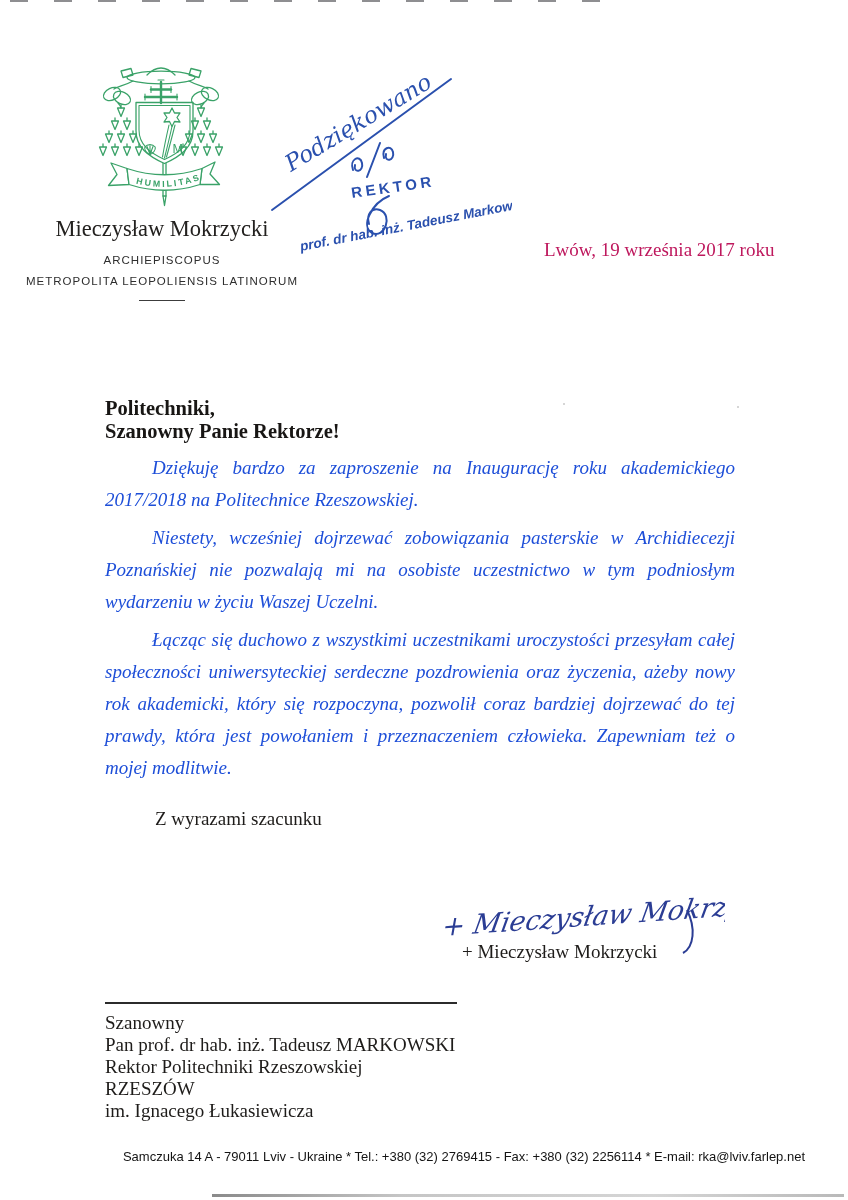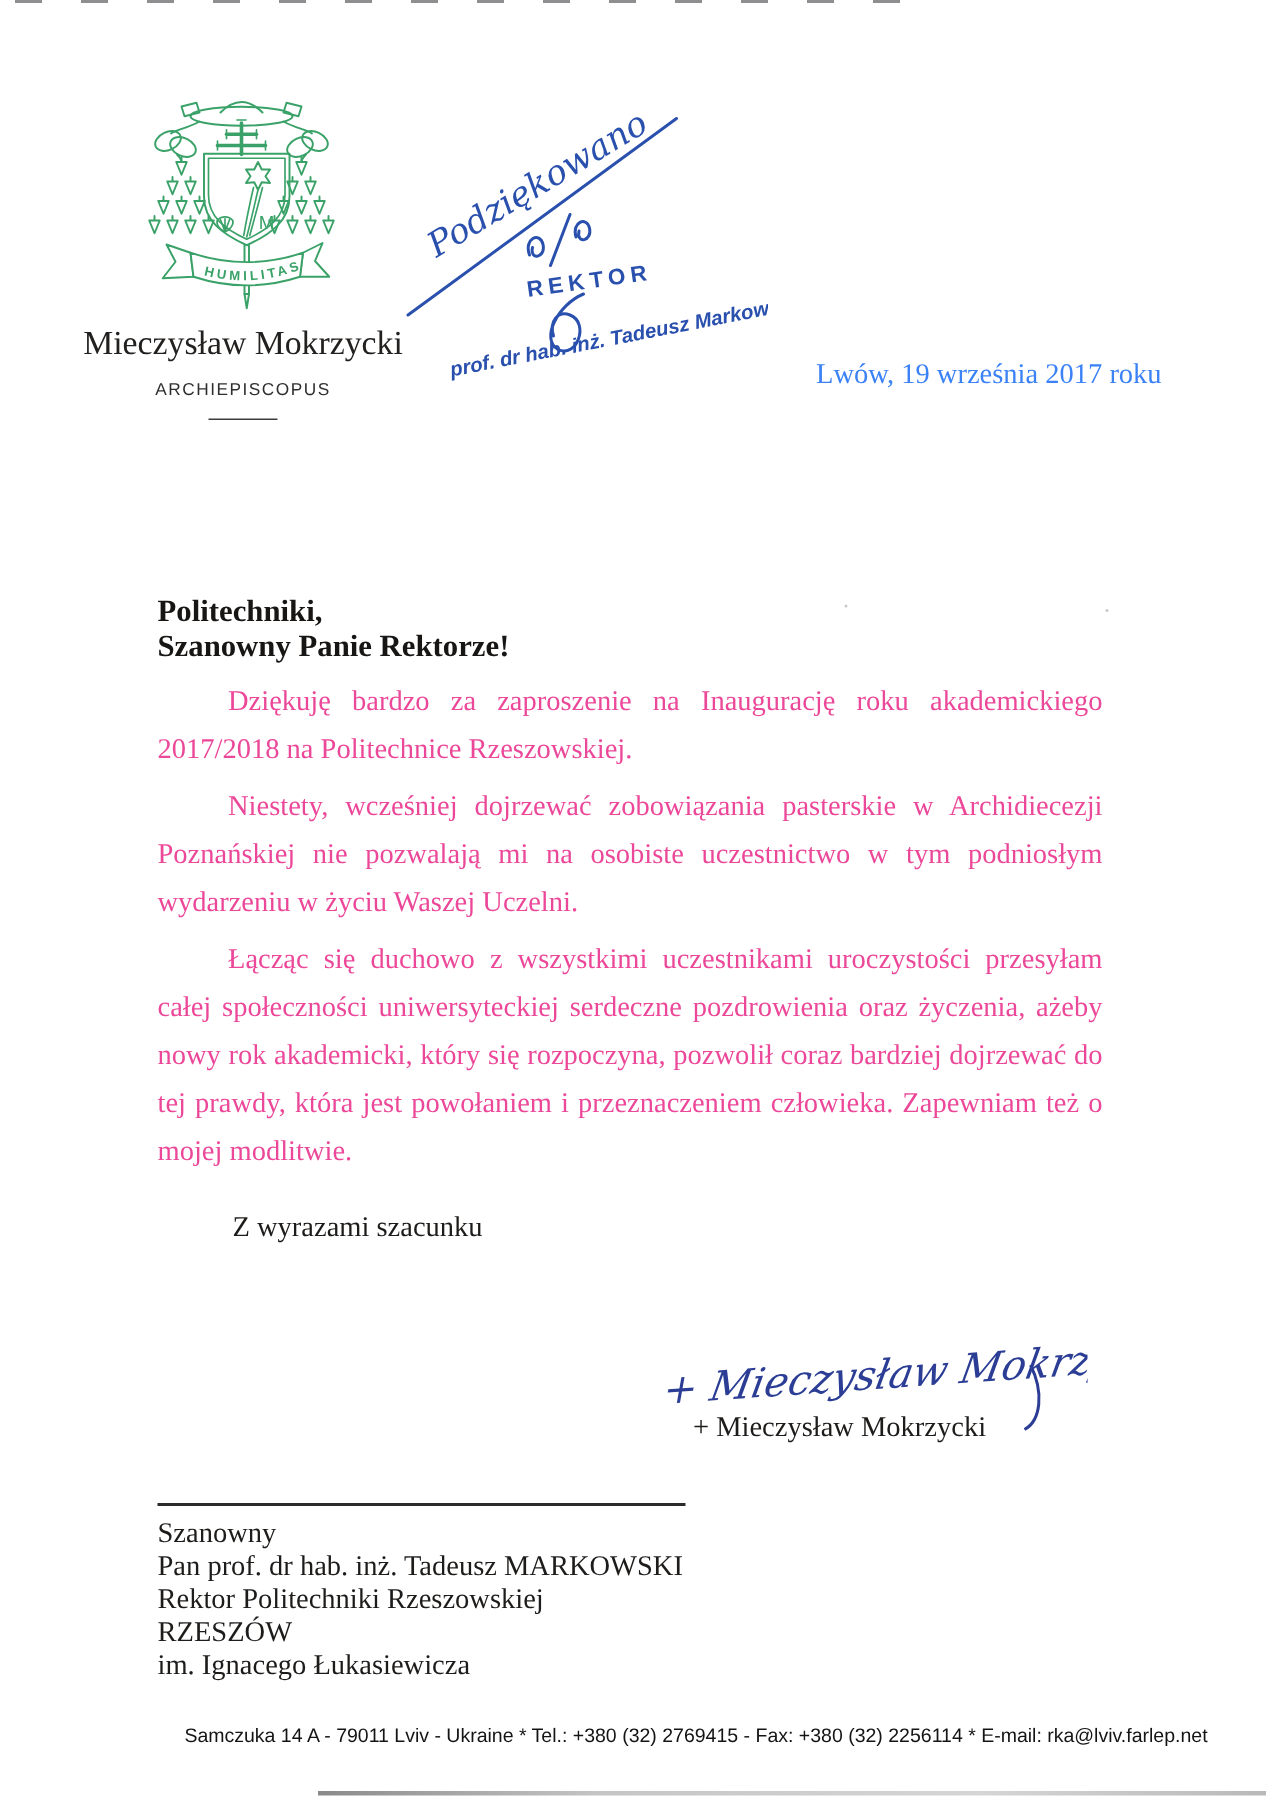--- a/index.html
+++ b/index.html
@@ -34,27 +34,27 @@
   }
   .sender-name{font-size:22.5px;line-height:27px;color:#23211f;}
   .sender-title{font-family:"Liberation Sans",sans-serif;font-size:11.5px;line-height:21px;letter-spacing:1px;color:#2e2e2e;}
   .sender-title.first{margin-top:8px;}
   .letterhead-rule{width:46px;border-top:1.6px solid #3c3c3c;margin:8px auto 0 auto;}
   
   #annotation-svg{position:absolute;left:258px;top:62px;width:254px;height:200px;}
   .ink{stroke:#2a50ae;fill:none;stroke-width:2;stroke-linecap:round;}
   .ink-text{fill:#2a50ae;stroke:none;}
   
-  .date-line{position:absolute;left:544px;top:239px;font-size:19px;color:#3b82f6;}
+  .date-line{position:absolute;left:544px;top:239px;font-size:19px;color:#be185d;}
   
   .body-block{position:absolute;left:105px;top:397px;width:642px;}
   .salutation{font-size:20.5px;font-weight:bold;line-height:23px;color:#181614;}
   .body-block p{
     margin:6px 12px 0 0;font-size:19px;line-height:32px;
-    text-align:justify;text-indent:47px;color:#ec4899;
+    text-align:justify;text-indent:47px;color:#1d4ed8;font-style:italic;
   }
   .body-block p.first{margin-top:9px;}
   .closing-line{position:absolute;left:155px;top:808px;font-size:19px;color:#1e1c1a;}
   
   #signature-svg{position:absolute;left:425px;top:880px;width:300px;height:95px;}
   .printed-signature{position:absolute;left:462px;top:941px;font-size:19px;color:#1e1c1a;}
   
   .recipient-block{position:absolute;left:105px;top:1002px;width:352px;}
   .recipient-rule{border-top:2px solid #2b2b2b;margin:0 0 8px 0;}
   .recipient-line{font-size:19px;line-height:22px;color:#1e1c1a;}
@@ -160,20 +160,21 @@
     </g>
     <text class="crest-text" font-size="8.8" font-weight="bold" letter-spacing="2.2">
       <textPath href="#motto-curve" startOffset="5">HUMILITAS</textPath>
     </text>
     <text class="crest-text" x="172.5" y="152.5" font-size="12.5">M</text>
   </svg>
 
   <div class="letterhead-text">
     <div class="sender-name">Mieczysław Mokrzycki</div>
     <div class="sender-title first">ARCHIEPISCOPUS</div>
+    <div class="sender-title">METROPOLITA LEOPOLIENSIS LATINORUM</div>
     <div class="letterhead-rule"></div>
   </div>
 
   <svg id="annotation-svg" viewBox="258 62 254 200" aria-hidden="true">
     <path class="ink" d="M 272,210 L 451,79" stroke-width="2.2"></path>
     <g transform="translate(291,172) rotate(-31)">
       <text class="ink-text" font-size="23" font-style="italic" font-family="'DejaVu Serif', serif">Podziękowano</text>
     </g>
     <g class="ink">
       <path d="M 353,170 C 349,159 360,154 362,163 C 364,172 353,174 355,165"></path>

